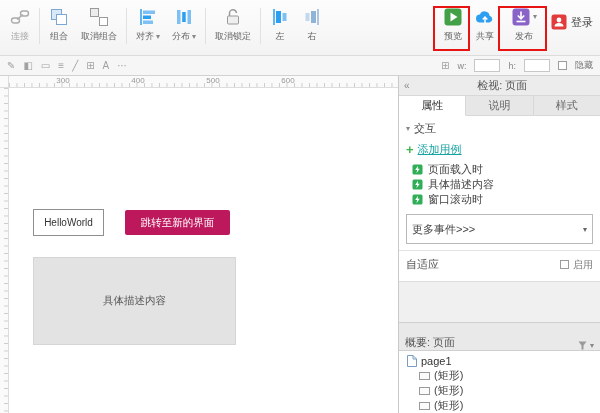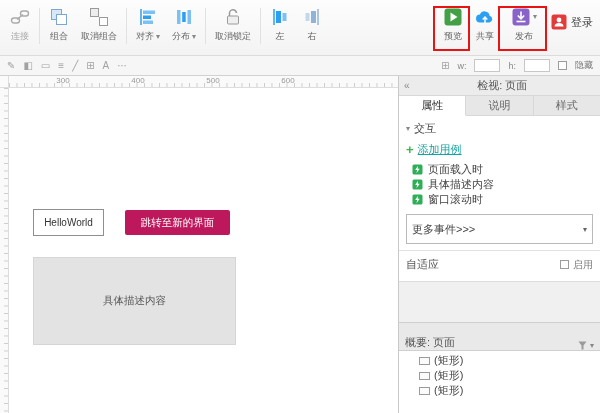--- a/index.html
+++ b/index.html
@@ -319,20 +319,27 @@
       <span>概要: 页面</span>
       <span class="oic">
         <svg width="9" height="9" viewBox="0 0 9 9">
           <polygon points="0.5,0.5 8.5,0.5 5.5,4.5 5.5,8.5 3.5,8.5 3.5,4.5" fill="#9a9a9a"></polygon>
         </svg>
         <span class="caret">▾</span>
       </span>
     </div>
 
     <div class="tree">
+      <div class="trow">
+        <svg width="10" height="12" viewBox="0 0 10 12">
+          <path d="M0.5 0.5 h5.5 l3.5 3.5 v7.5 h-9 z" fill="#fff" stroke="#7a9cc4"></path>
+          <path d="M6 0.5 v3.5 h3.5" fill="none" stroke="#7a9cc4"></path>
+        </svg>
+        <span>page1</span>
+      </div>
       <div class="trow child">
         <svg width="11" height="8" viewBox="0 0 11 8">
           <rect x="0.5" y="0.5" width="10" height="7" fill="#fbfbfb" stroke="#9a9a9a"></rect>
         </svg>
         <span>(矩形)</span>
       </div>
       <div class="trow child">
         <svg width="11" height="8" viewBox="0 0 11 8">
           <rect x="0.5" y="0.5" width="10" height="7" fill="#fbfbfb" stroke="#9a9a9a"></rect>
         </svg>

